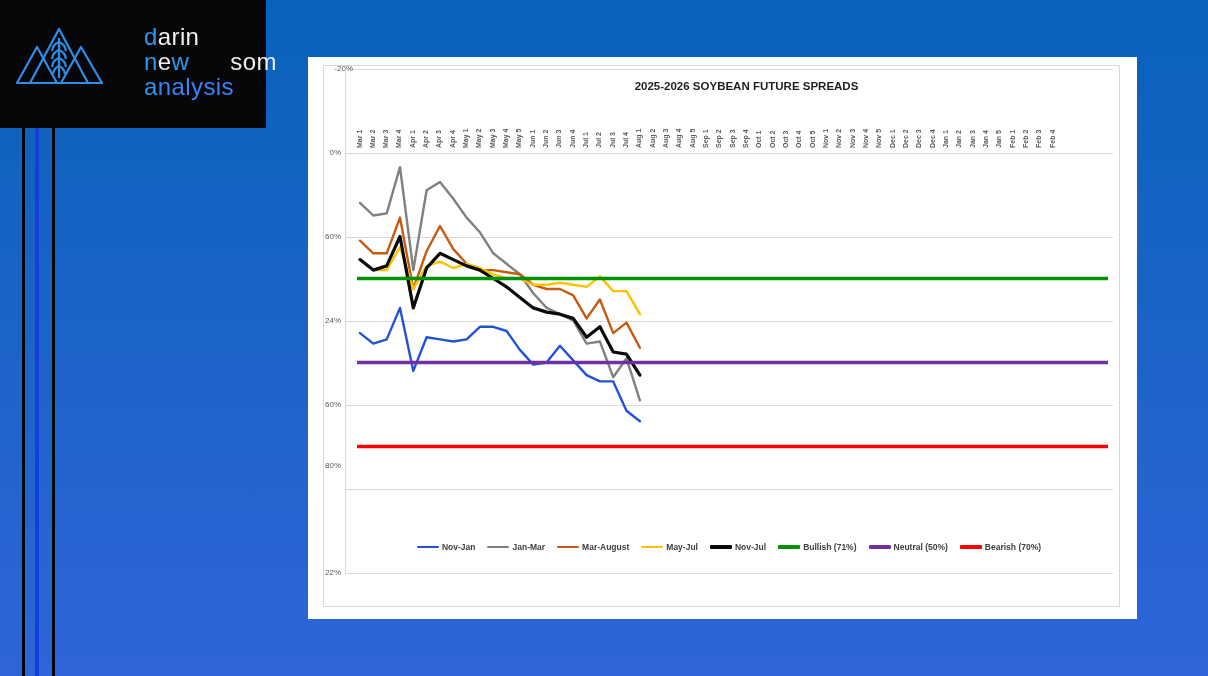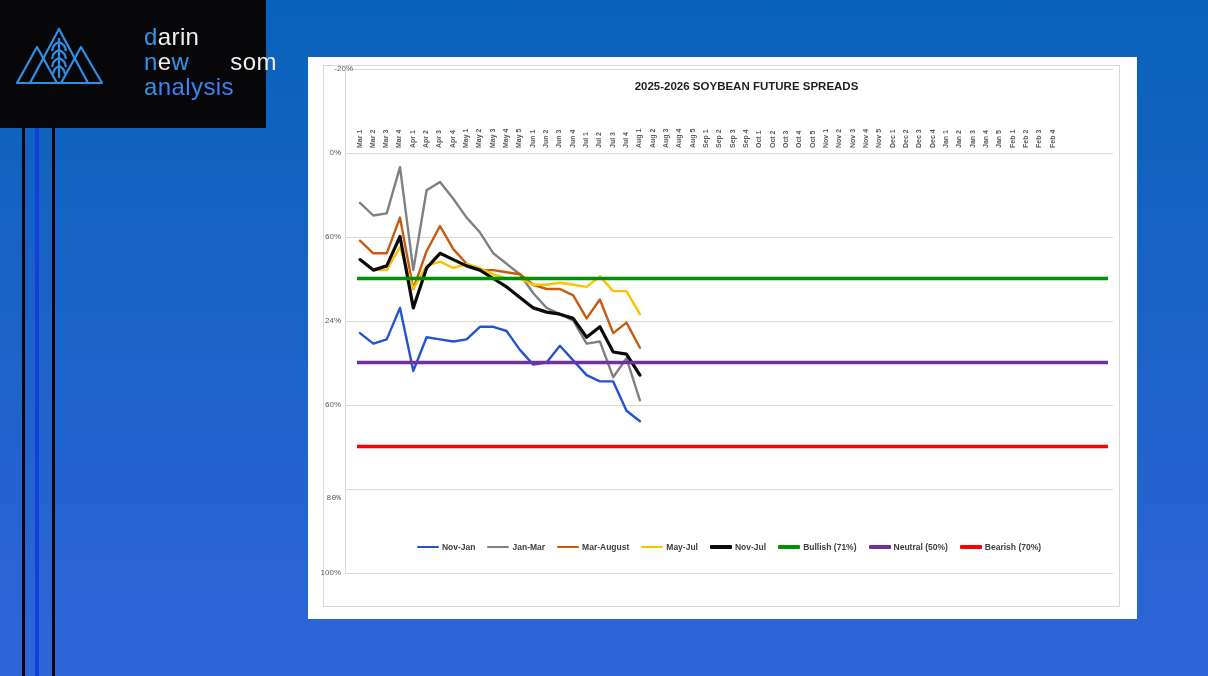--- a/index.html
+++ b/index.html
@@ -81,23 +81,23 @@
         <div class="ylab" style="left: 12px; top: 6.5px;">-20%</div>
         <div class="gridline" style="left: 37px; width: 768px; top: 95.5px;"></div>
         <div class="ylab" style="left: 0px; top: 90.5px;">0%</div>
         <div class="gridline" style="left: 37px; width: 768px; top: 179.5px;"></div>
         <div class="ylab" style="left: 0px; top: 174.5px;">60%</div>
         <div class="gridline" style="left: 37px; width: 768px; top: 263.5px;"></div>
         <div class="ylab" style="left: 0px; top: 258.5px;">24%</div>
         <div class="gridline" style="left: 37px; width: 768px; top: 347.5px;"></div>
         <div class="ylab" style="left: 0px; top: 342.5px;">60%</div>
         <div class="gridline" style="left: 37px; width: 768px; top: 431.5px;"></div>
-        <div class="ylab" style="left: 0px; top: 436px; font-family: Liberation Mono, monospace;">80%</div>
+        <div class="ylab" style="left: 0px; top: 404px;">80%</div>
         <div class="gridline" style="left: 37px; width: 768px; top: 515.5px;"></div>
-        <div class="ylab" style="left: 0px; top: 510.5px;">100%</div>
+        <div class="ylab" style="left: 0px; top: 510.5px;">22%</div>
         <div class="axis-vline" style="left: 37px; top: 11.5px; height: 504px;"></div>
       </div>
     <div id="xlabel-layer">
         <div class="xlab" style="left: 47.5px; top: 91px;">Mar 1</div>
         <div class="xlab" style="left: 60.827px; top: 91px;">Mar 2</div>
         <div class="xlab" style="left: 74.154px; top: 91px;">Mar 3</div>
         <div class="xlab" style="left: 87.481px; top: 91px;">Mar 4</div>
         <div class="xlab" style="left: 100.808px; top: 91px;">Apr 1</div>
         <div class="xlab" style="left: 114.135px; top: 91px;">Apr 2</div>
         <div class="xlab" style="left: 127.462px; top: 91px;">Apr 3</div>

